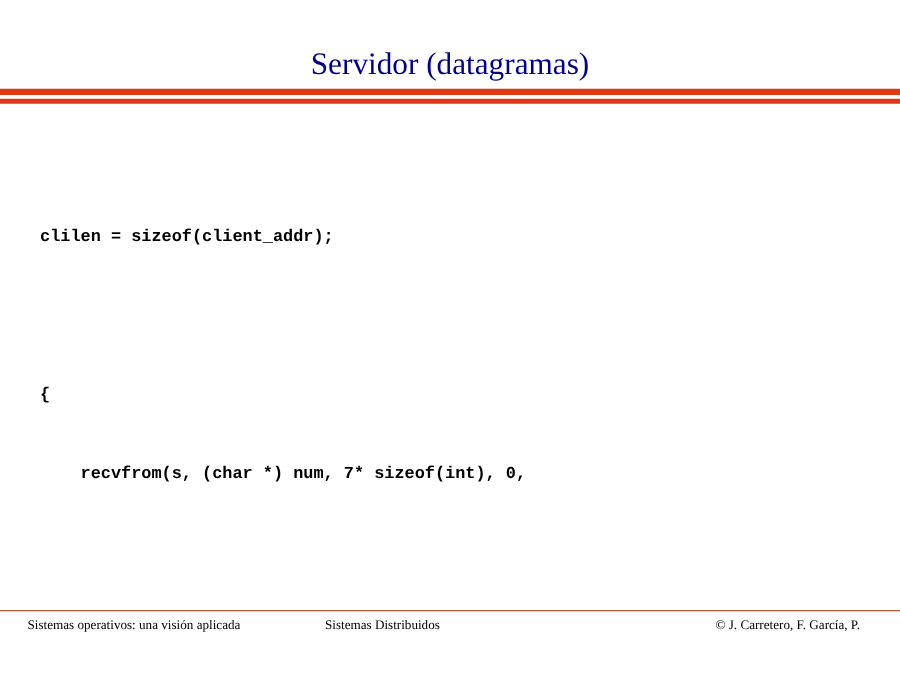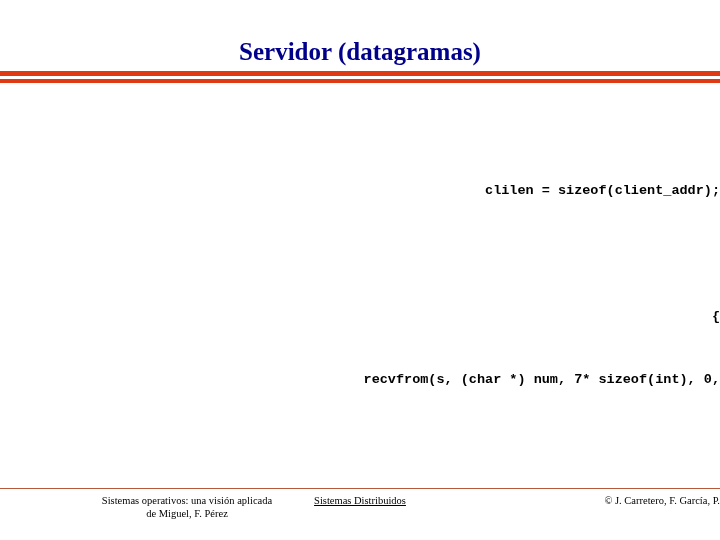--- a/index.html
+++ b/index.html
@@ -27,21 +27,21 @@
   }
 
   
   #slide-title {
     position: absolute;
     left: 0;
     top: 37px;
     width: 720px;
     text-align: center;
     font-family: "Liberation Serif", serif;
-    font-weight: bold;
+    font-weight: normal;
     font-size: 25px;
     line-height: 30px;
     color: #00008b;
     letter-spacing: 0px;
     white-space: nowrap;
   }
 
   
   .rule {
     position: absolute;
@@ -66,23 +66,22 @@
     width: 720px;
     font-family: "Liberation Mono", "DejaVu Sans Mono", monospace;
     font-weight: bold;
     font-size: 13.5px;
     line-height: 21px;
     color: #000000;
     white-space: pre;
   }
   .code-line {
     height: 21px;
-    padding-left: 60px;
+    padding-left: 32px;
     white-space: pre;
-    text-align: right;
   }
   .code-line.blank {
     height: 21px;
   }
 
   
   #footer-rule {
     position: absolute;
     left: 0;
     top: 488px;
@@ -96,41 +95,40 @@
     top: 494px;
     width: 720px;
     height: 40px;
     font-family: "Liberation Serif", serif;
     font-size: 10.5px;
     line-height: 13px;
     color: #000000;
   }
   #footer-left {
     position: absolute;
-    left: 37px;
+    left: 22px;
     top: 0;
     width: 300px;
-    text-align: center;
+    text-align: left;
   }
   #footer-left .fl-line {
     display: block;
     white-space: nowrap;
   }
   #footer-center {
     position: absolute;
     left: 260px;
     top: 0;
     width: 200px;
-    text-align: center;
+    text-align: left;
     white-space: nowrap;
-    text-decoration: underline;
   }
   #footer-right {
     position: absolute;
-    right: 0;
+    right: 32px;
     top: 0;
     text-align: left;
     white-space: nowrap;
   }
 </style>
 </head>
 <body>
 
 <div id="slide">
 
@@ -152,19 +150,18 @@
     
     
     
   </div>
 
   <div id="footer-rule"></div>
 
   <div id="footer">
     <div id="footer-left">
       <span class="fl-line">Sistemas operativos: una visión aplicada</span>
-      <span class="fl-line">de Miguel, F. Pérez</span>
     </div>
     <div id="footer-center">Sistemas Distribuidos</div>
     <div id="footer-right">© J. Carretero, F. García, P.</div>
   </div>
 
 </div>
 
 </body></html>

